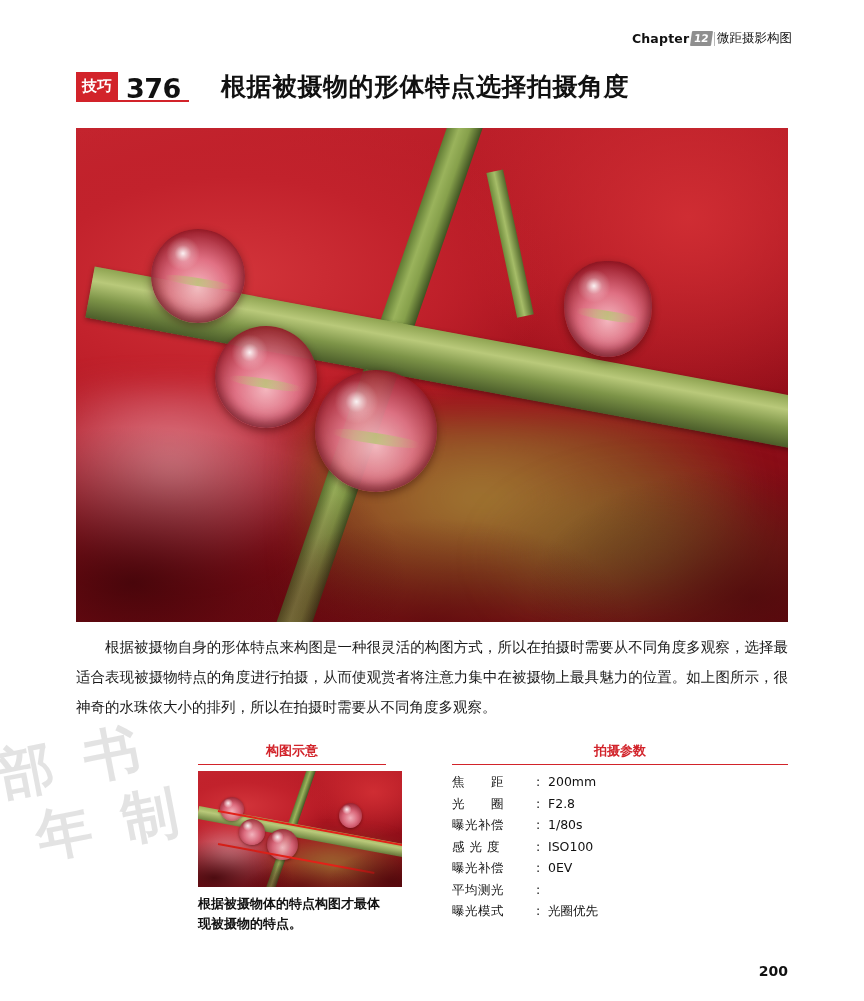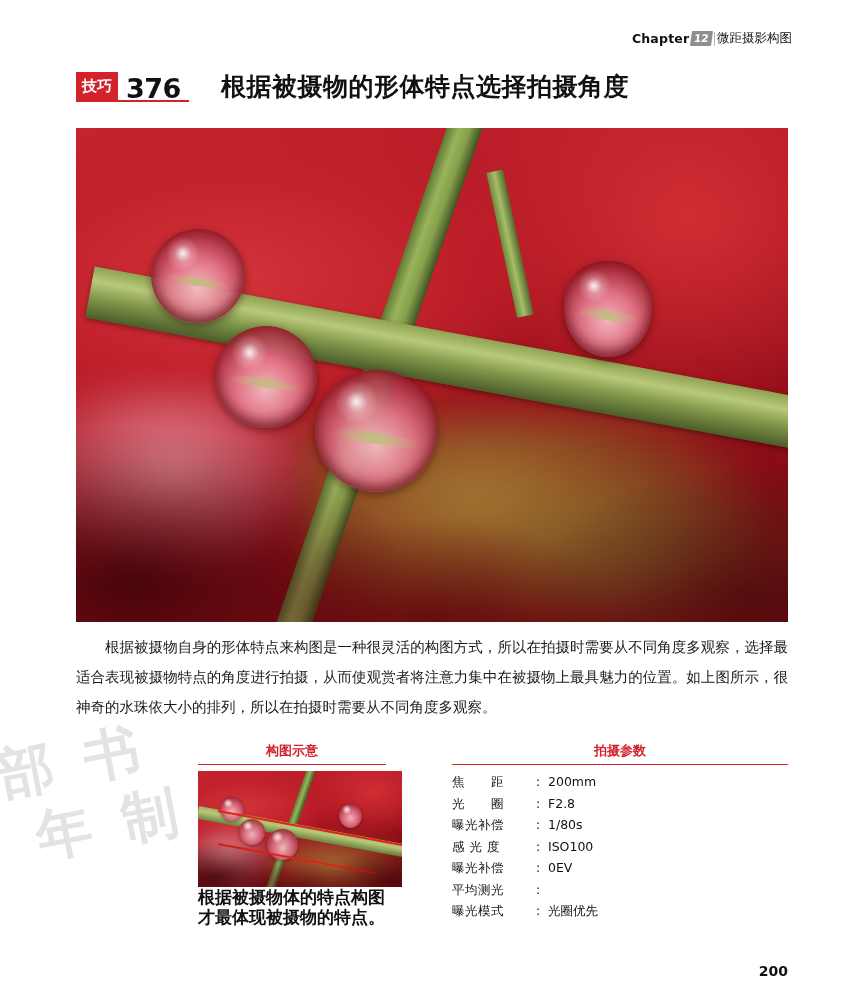--- a/index.html
+++ b/index.html
@@ -308,21 +308,22 @@
   .guide-line {
     position: absolute;
     height: 2px;
     background: #e32119;
     transform-origin: left center;
   }
   .gl1 { left: 10%; top: 34%; width: 92%; transform: rotate(10.5deg); }
   .gl2 { left: 10%; top: 62%; width: 78%; transform: rotate(10.5deg); }
 
   .thumb-caption {
-    font-size: 17px;
+    margin-top: 7px;
+    font-size: 13px;
     font-weight: bold;
     line-height: 20px;
     color: #111;
   }
 
   .params {
     font-size: 12.5px;
     line-height: 21.5px;
     color: #111;
   }

